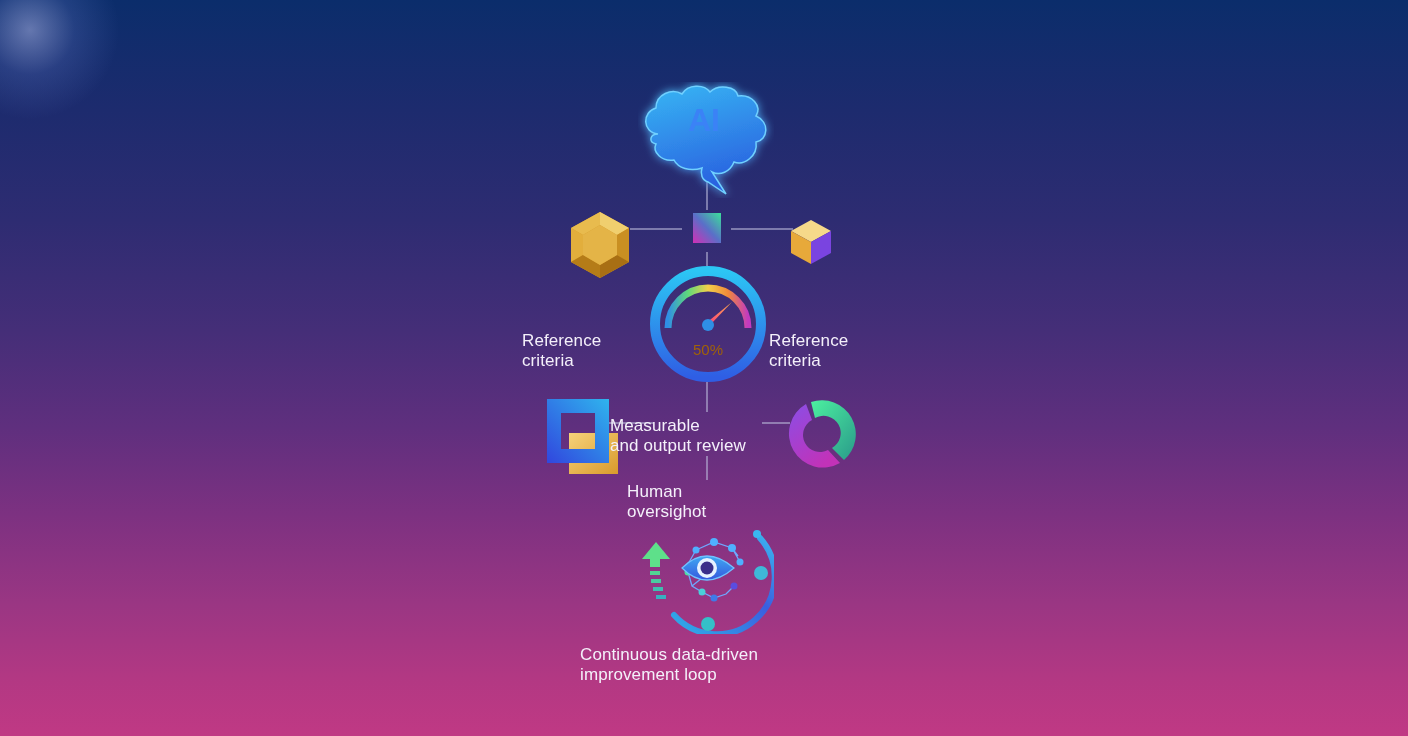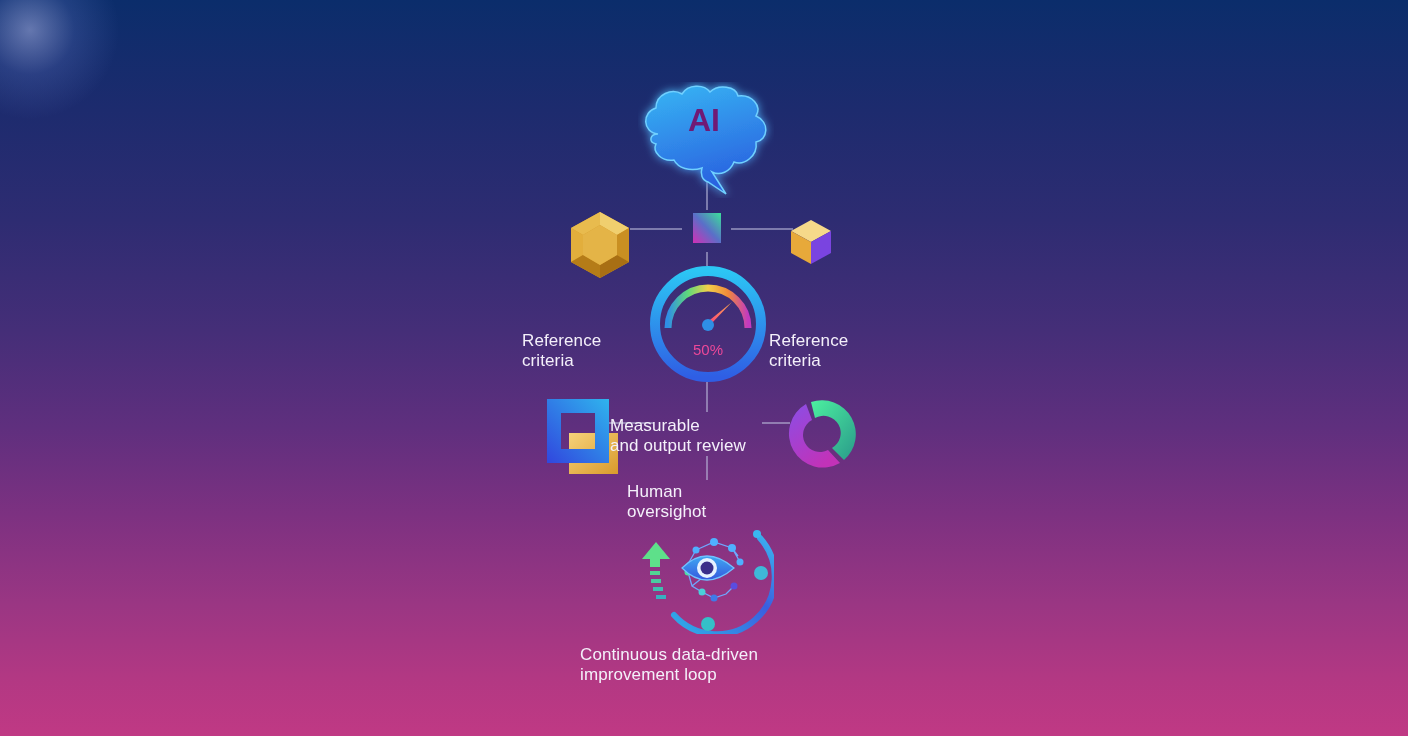--- a/index.html
+++ b/index.html
@@ -15,23 +15,23 @@
   }
   .diagram { position: absolute; left: 0; top: 0; width: 1408px; height: 736px; }
   .conn { position: absolute; background: rgba(190,190,220,0.55); }
   .label {
     position: absolute; text-align: left; font-size: 17px; line-height: 20px; color: #f4f0fa;
     letter-spacing: 0.1px;
   }
   .abs { position: absolute; }
   .brain-text {
     position: absolute; left: 0; top: 0; width: 100%; text-align: center;
-    font-weight: bold; font-size: 32px; color: #701a75;
-  }
-  .pct { position: absolute; font-size: 15px; color: #ec4899; text-align: center; }
+    font-weight: bold; font-size: 32px; color: #3b82f6;
+  }
+  .pct { position: absolute; font-size: 15px; color: #a16207; text-align: center; }
 </style>
 </head>
 <body>
 
 <div class="glow-corner"></div>
 
 <div class="diagram">
 
   <div class="conn" style="left:706px;top:168px;width:1.5px;height:42px;"></div>
   <div class="conn" style="left:630px;top:228px;width:52px;height:1.5px;"></div>

